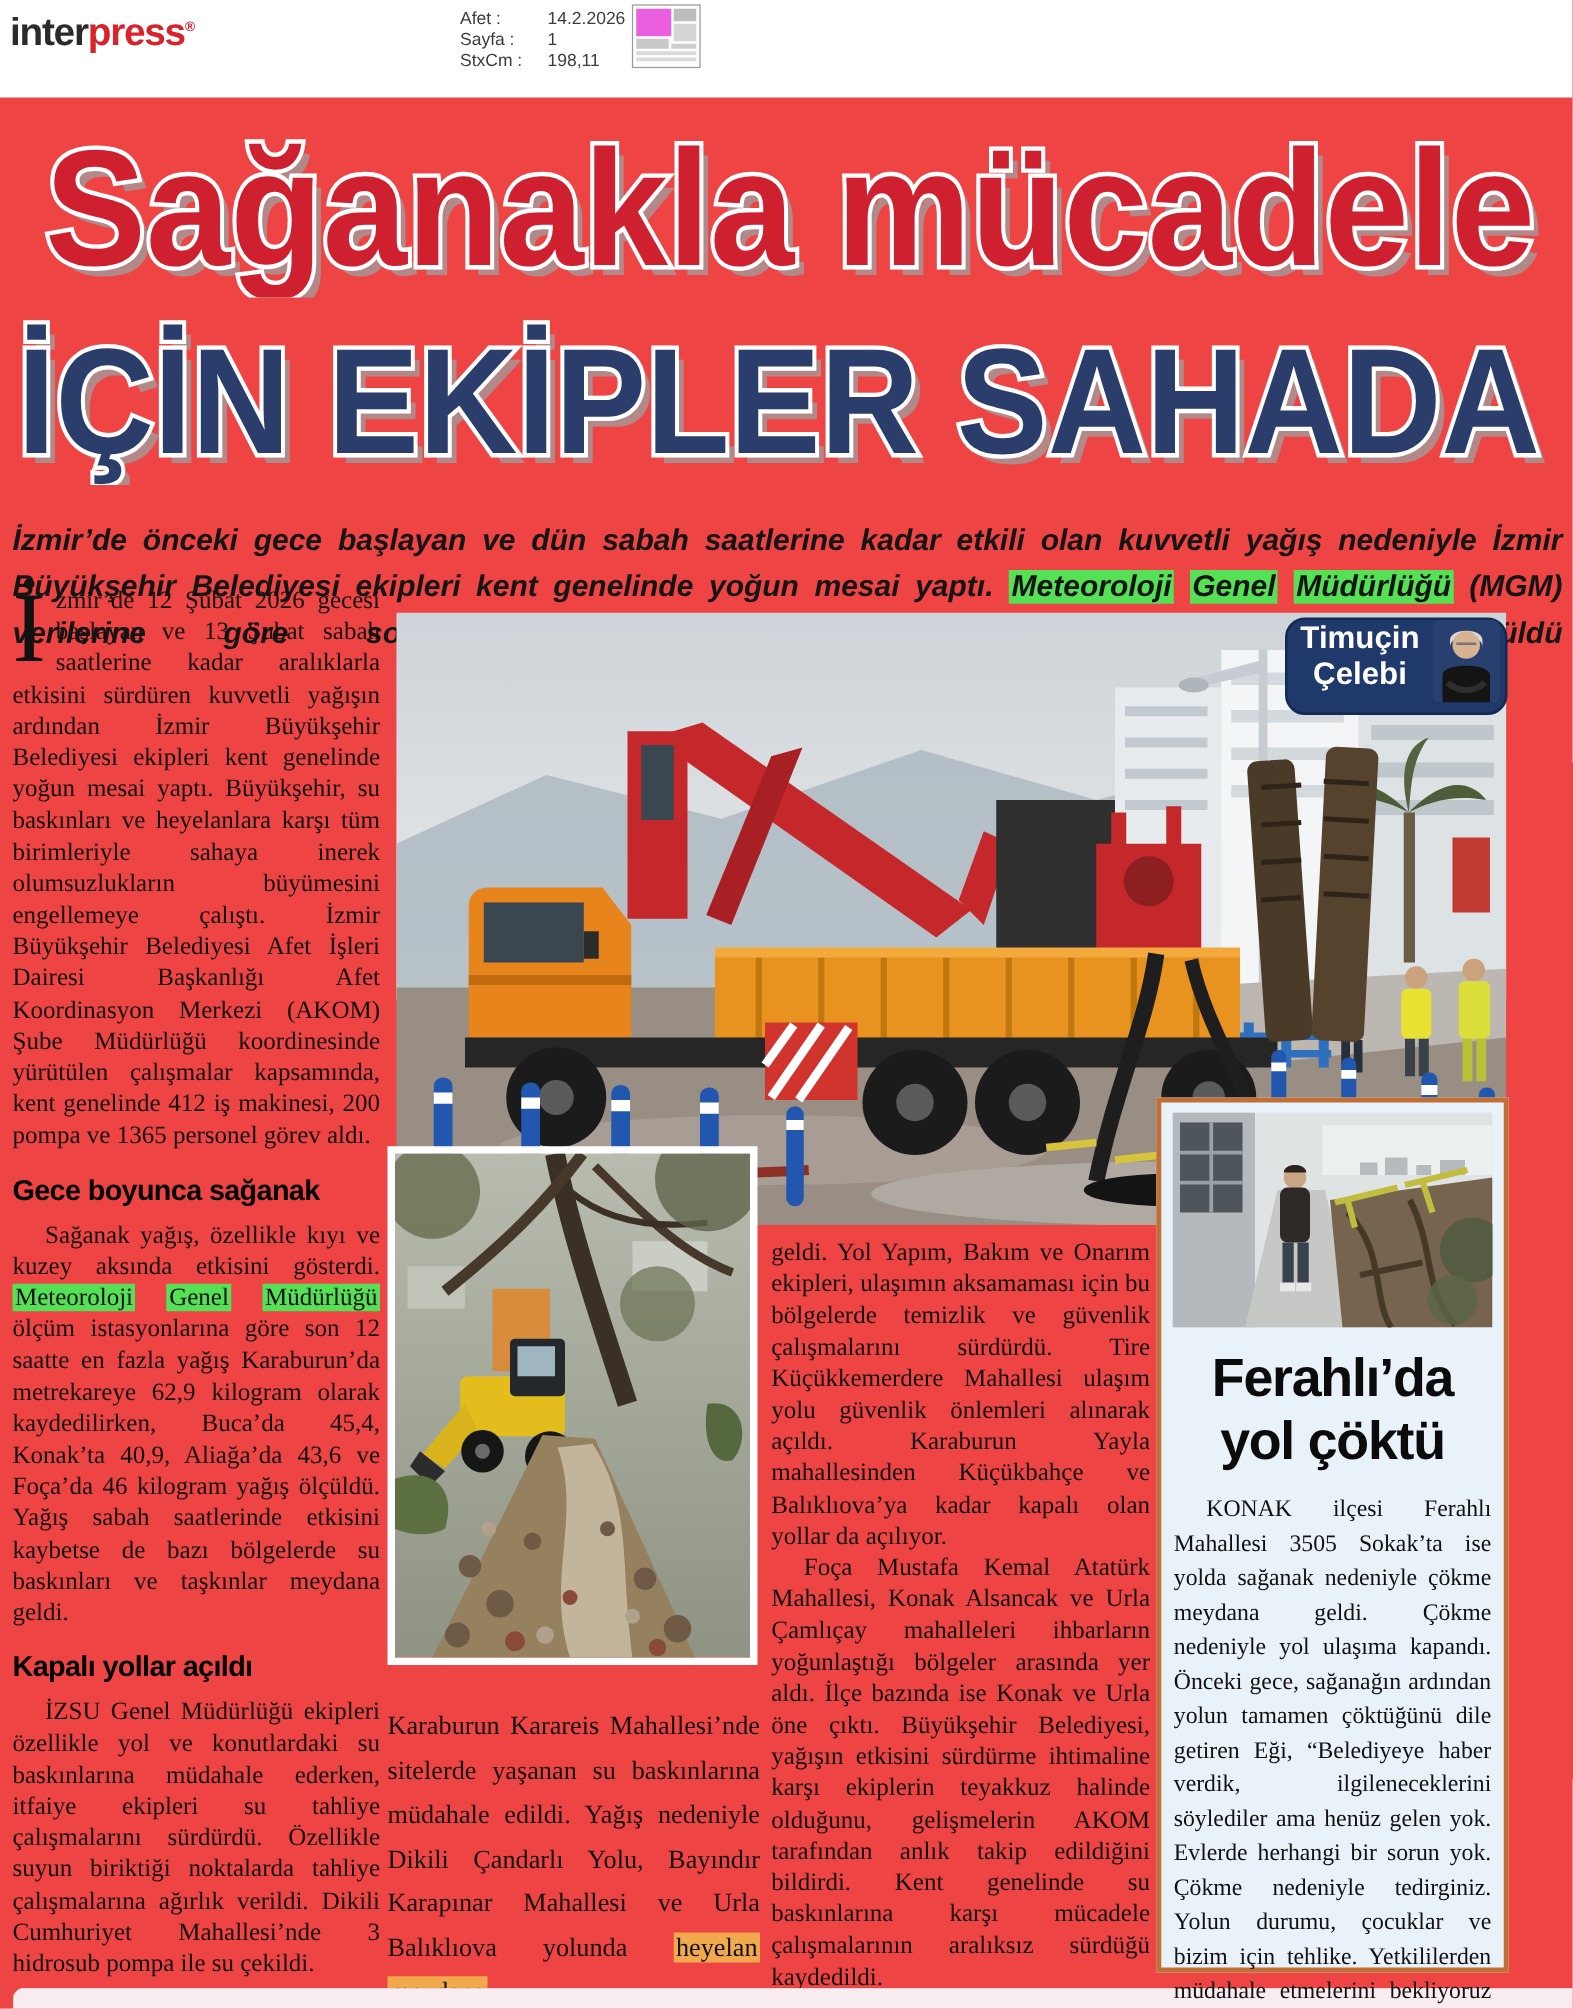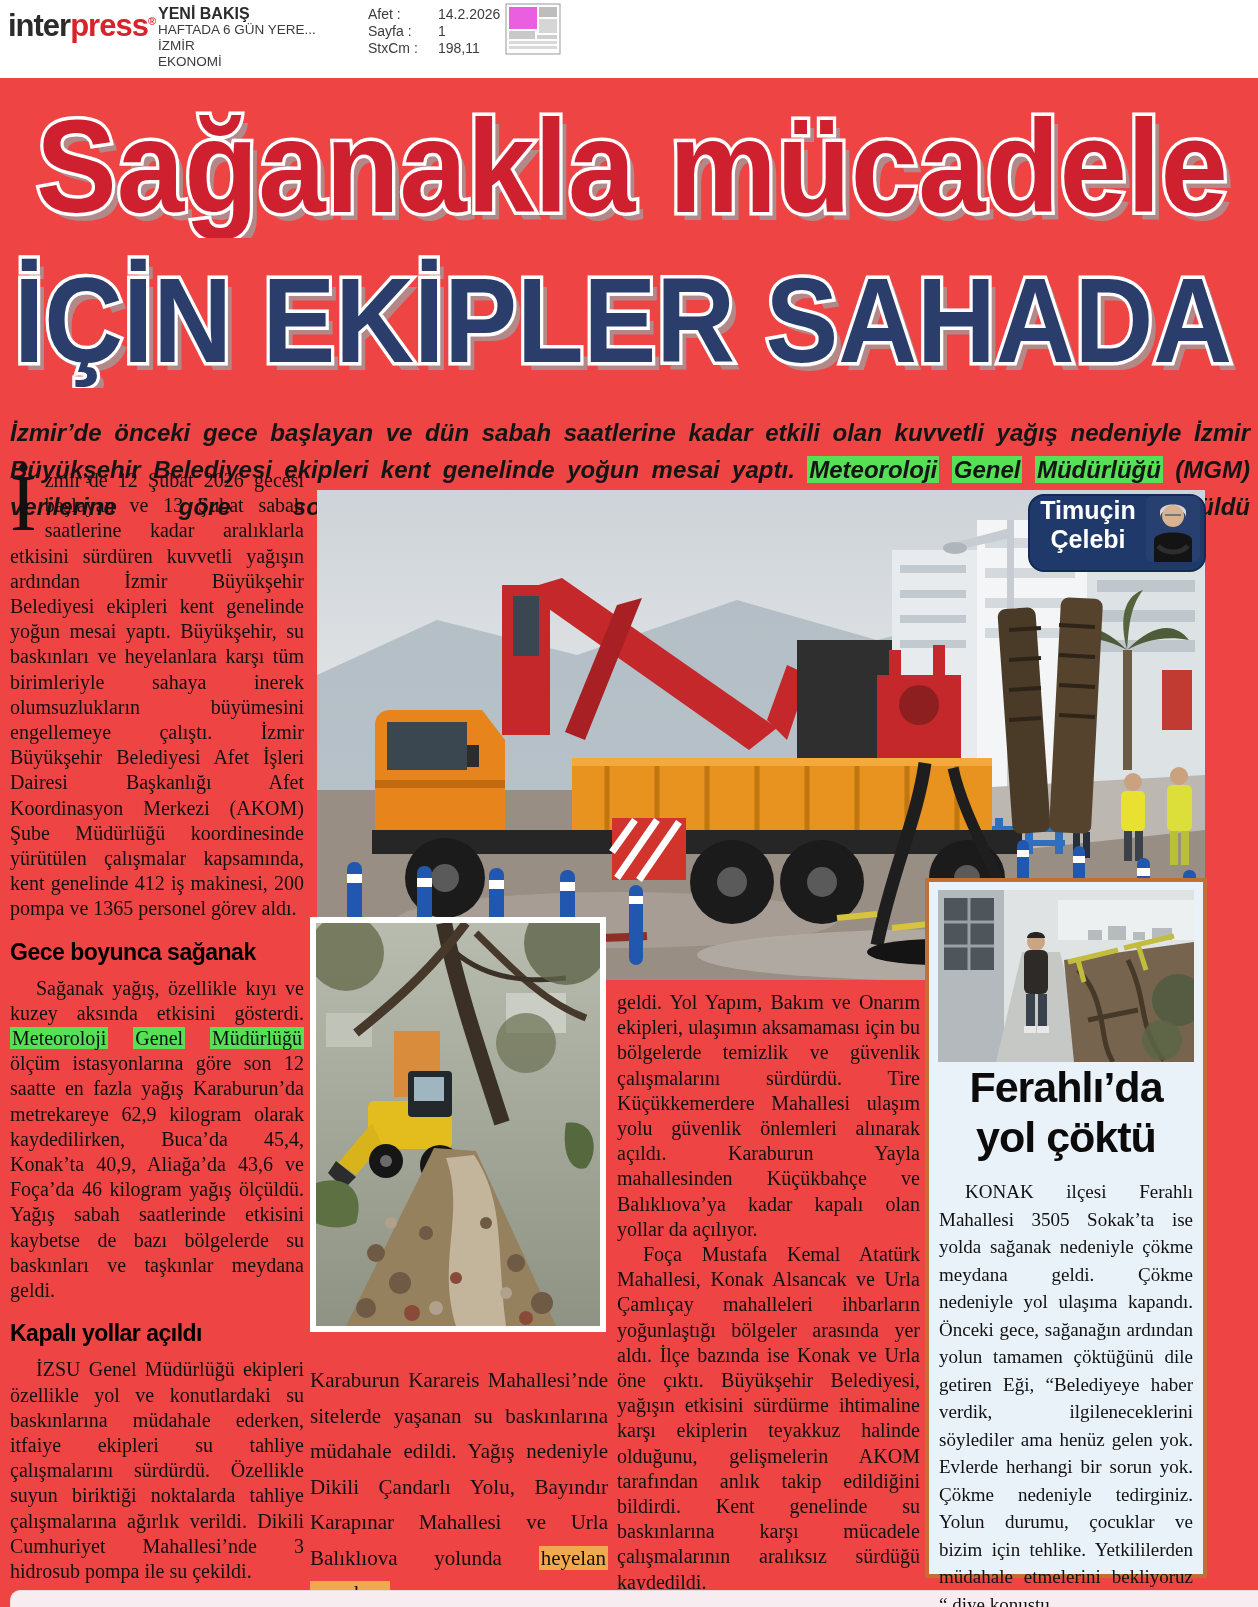--- a/index.html
+++ b/index.html
@@ -47,41 +47,35 @@
           background:#20396b;border:2px solid #142a52;border-radius:16px;
           display:flex;}
   .byline .bl-txt{flex:1;text-align:center;font-family:"Liberation Sans",sans-serif;
           font-weight:bold;color:#fff;font-size:25px;line-height:29px;}
   .byline svg{margin-right:4px;}
   
   .sidebar{position:absolute;left:925px;top:878px;width:274px;height:692px;background:#e9f1f9;
            border:4px solid #c06f36;z-index:6;}
   .sb-photo{margin:8px auto 0 auto;width:256px;height:172px;display:block;}
   .sb-title{font-family:"Liberation Sans",sans-serif;font-weight:bold;font-size:43px;
-            line-height:50px;text-align:center;color:#0b0b0b;letter-spacing:-1px;}
+            line-height:50px;text-align:center;color:#0b0b0b;margin-top:16px;letter-spacing:-1px;}
   .sb-body{margin:16px 10px 0 10px;font-size:19px;line-height:27.5px;text-align:justify;}
   .sb-body .lead-bold{font-weight:normal;}
   .sb-ind{display:inline-block;width:26px;}
   
   .foot{position:absolute;left:10px;right:0;top:1590px;height:17px;background:#f7edf0;
         border:1px solid #e9dbe0;border-bottom:none;border-radius:10px 10px 0 0;}
 </style>
 </head>
 <body>
 
 <div class="page">
 
   <div class="hdr">
     <div class="logo"><span class="lg1">inter</span><span class="lg2">press</span><sup>®</sup></div>
-    <div class="src">
-      <div class="nm">YENİ BAKIŞ</div>
-      <div>HAFTADA 6 GÜN YERE...</div>
-      <div>İZMİR</div>
-      <div>EKONOMİ</div>
-    </div>
     <div class="meta">
       <div class="row">
           <span class="lab">Afet :</span>
           <span class="val">14.2.2026</span>
         </div>
       <div class="row">
           <span class="lab">Sayfa :</span>
           <span class="val">1</span>
         </div>
       <div class="row">

